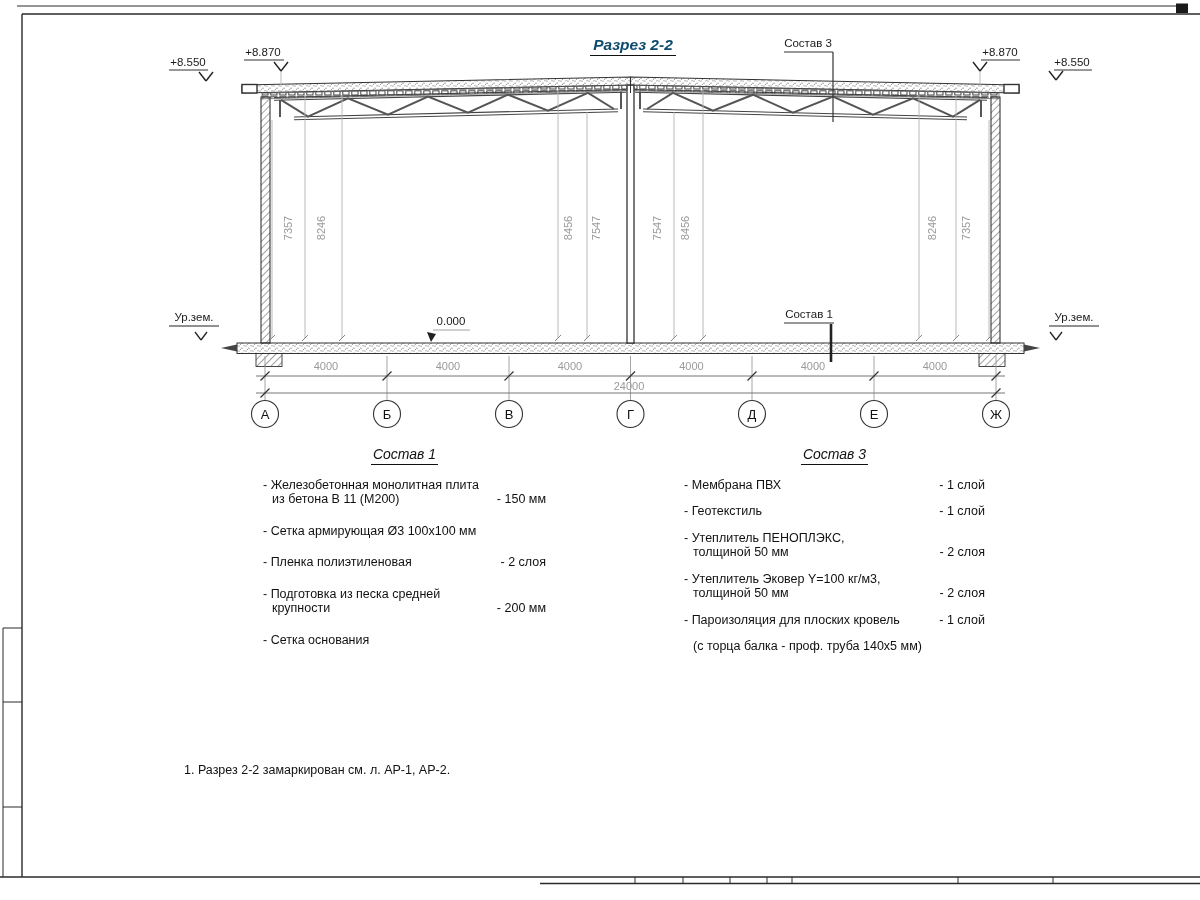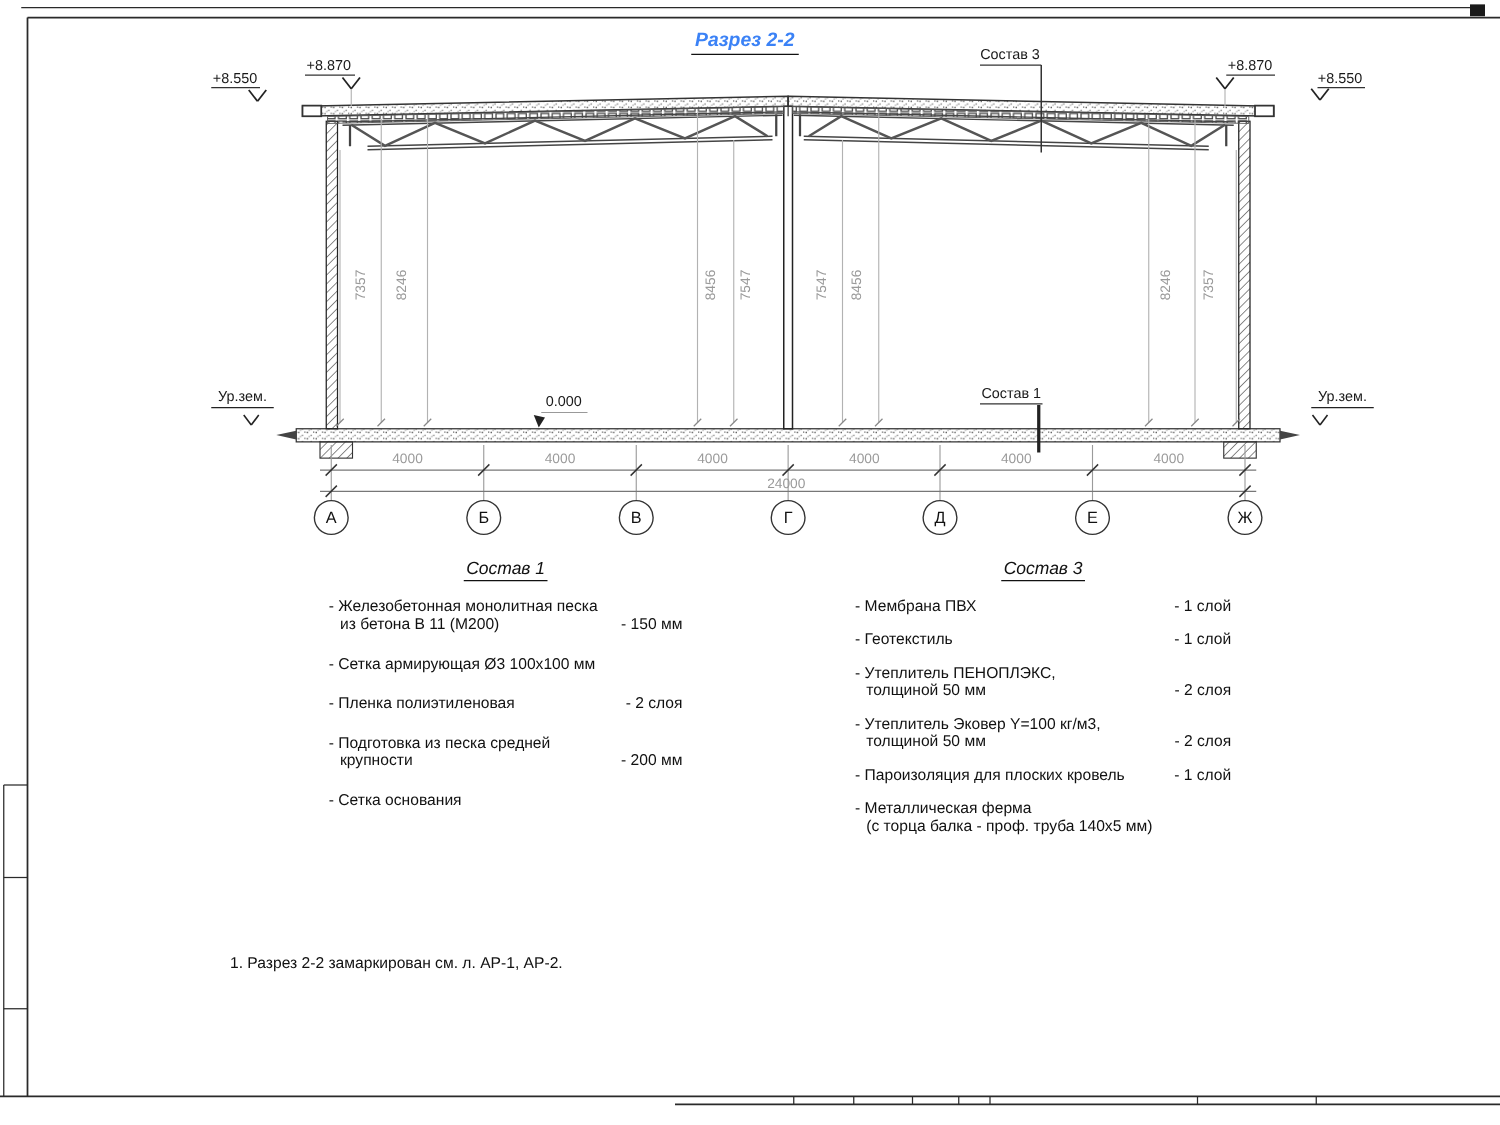--- a/index.html
+++ b/index.html
@@ -3,22 +3,22 @@
 <meta charset="utf-8">
 <style>
   html,body{margin:0;padding:0;background:#e8e8e8;}
   .sheet{position:relative;width:1200px;height:900px;background:#ffffff;
          font-family:"Liberation Sans",sans-serif;overflow:hidden;}
   svg{position:absolute;left:0;top:0;}
   svg text{font-family:"Liberation Sans",sans-serif;}
   .dimtxt{fill:#9a9a9a;font-size:11px;}
   .lbltxt{fill:#1a1a1a;font-size:11.5px;}
   .axtxt{fill:#111;font-size:13px;}
-  .page-title{position:absolute;left:553px;top:24px;width:160px;text-align:left;
-              font-style:italic;font-weight:bold;font-size:15.5px;color:#3b82f6;}
+  .page-title{position:absolute;left:553px;top:36px;width:160px;text-align:center;
+              font-style:italic;font-weight:bold;font-size:15.5px;color:#0c4a6e;}
   .page-title span{border-bottom:1.5px solid #111;padding:0 3px 2px;}
   .complist{position:absolute;font-size:12.5px;line-height:14.5px;color:#111;}
   .comp1{left:263px;top:447px;width:283px;}
   .comp3{left:684px;top:447px;width:301px;}
   .comphead{text-align:center;font-style:italic;font-size:14px;margin-bottom:16px;}
   .comphead span{border-bottom:1px solid #111;padding:0 2px 2px;}
   .item{position:relative;}
   .comp1 .item{margin-bottom:17px;}
   .comp3 .item{margin-bottom:12px;}
   .ln2{padding-left:9px;}
@@ -272,21 +272,21 @@
 
   <div class="page-title">
     <span>Разрез 2-2</span>
   </div>
 
   <div class="complist comp1">
     <div class="comphead">
       <span>Состав 1</span>
     </div>
     <div class="item">
-      <div>- Железобетонная  монолитная песка</div>
+      <div>- Железобетонная  монолитная плита</div>
       <div class="ln2">из бетона В 11 (М200)</div>
       <span class="val">- 150 мм</span>
     </div>
     <div class="item">
       <div>- Сетка армирующая Ø3 100х100 мм</div>
       <span class="val"></span>
     </div>
     <div class="item">
       <div>- Пленка полиэтиленовая</div>
       <span class="val">- 2 слоя</span>
@@ -322,21 +322,20 @@
     <div class="item">
       <div>- Утеплитель Эковер Y=100 кг/м3,</div>
       <div class="ln2">толщиной 50 мм</div>
       <span class="val">- 2 слоя</span>
     </div>
     <div class="item">
       <div>- Пароизоляция для плоских кровель</div>
       <span class="val">- 1 слой</span>
     </div>
     <div class="item">
-      <div>- Металлическая ферма</div>
       <div class="ln2">(с торца балка - проф. труба 140х5 мм)</div>
       <span class="val"></span>
     </div>
   </div>
 
   <div class="note">1. Разрез 2-2 замаркирован см. л. АР-1, АР-2.</div>
 
 </div>
 
 </body></html>

